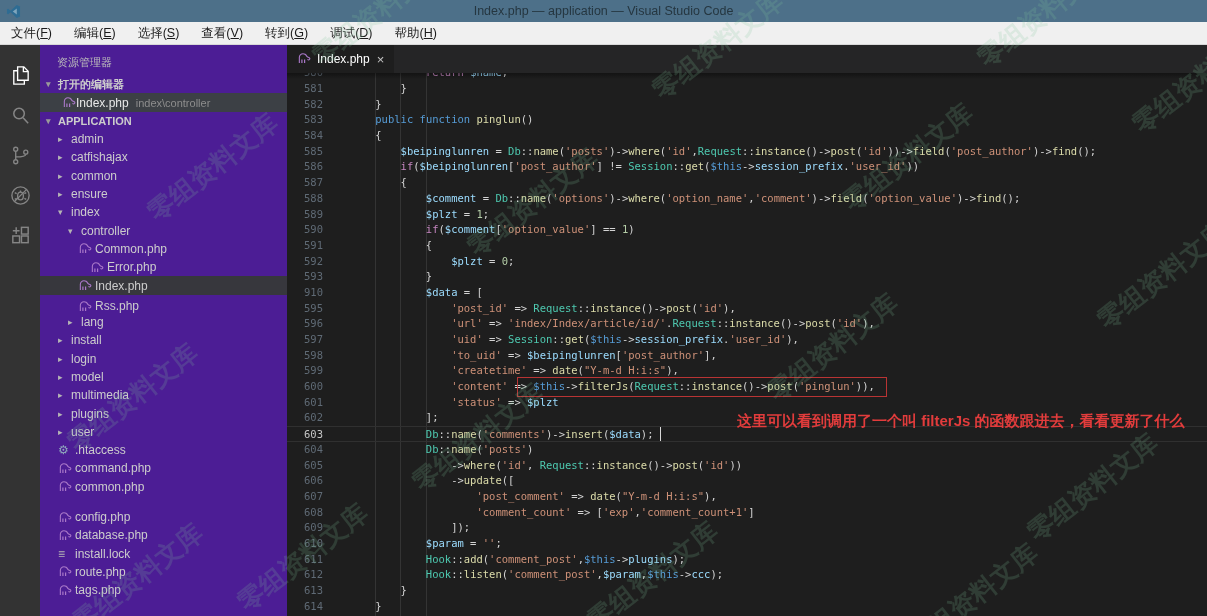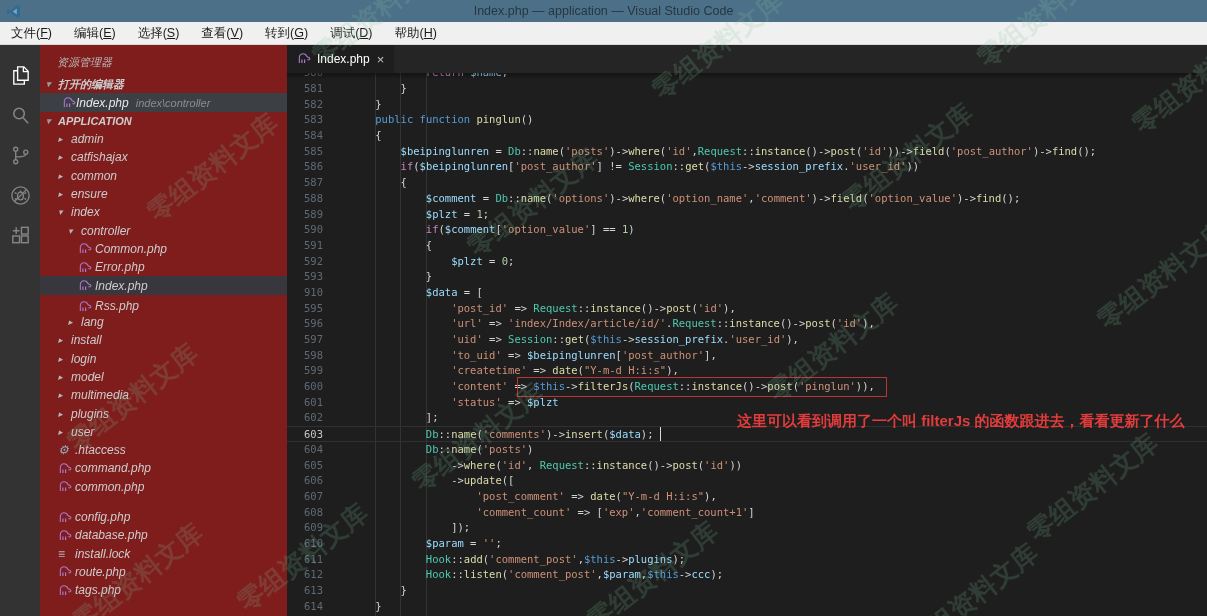--- a/index.html
+++ b/index.html
@@ -15,21 +15,21 @@
   .menubar { height:23px; background:#f0f0f0; border-bottom:1px solid #d8d8d8; display:flex; align-items:center; }
   .menu-item { padding:0 11px; font-size:12.5px; color:#1b1b1b; cursor:default; }
 
   
   .main { display:flex; height:571px; }
 
   .activitybar { width:40px; background:#333333; flex:none; display:flex; flex-direction:column; align-items:center; padding-top:10px; }
   .ab-item { width:40px; height:40px; display:flex; align-items:center; justify-content:center; opacity:.55; }
   .ab-item.active { opacity:1; }
 
-  .sidebar { width:247px; background:#7f1d1d; flex:none; color:#c5c5c5; overflow:hidden;font-style:italic; }
+  .sidebar { width:247px; background:#4c1d95; flex:none; color:#c5c5c5; overflow:hidden; }
   .sb-title { height:30px; padding:10px 0 0 17px; font-size:11px; color:#bbbbbb; }
   .sb-section { height:18px; display:flex; align-items:center; font-size:11px; font-weight:bold; color:#cccccc; padding-left:6px; }
   .sb-section .tw { width:12px; font-size:9px; color:#9a9a9a; }
   .oe-item { height:19px; display:flex; align-items:center; background:#3c4045; padding-left:22px; font-size:12px; color:#e8e8e8; white-space:nowrap; }
   .oe-item .detail { color:#8d8d8d; font-size:11px; margin-left:7px; }
   .tree-row { height:18.3px; display:flex; align-items:center; font-size:12px; color:#cccccc; white-space:nowrap; }
   .tree-row.selected { background:#37373d; }
   .tree-row .tw { width:13px; font-size:9px; color:#b5b5b5; flex:none; }
   .tree-row .ficon { width:17px; flex:none; font-size:11px; }
   .ficon.gear { color:#8fa8bd; font-size:12px; }
@@ -183,21 +183,21 @@
         <div class="tree-row" style="padding-left: 28px;">
           <span class="tw">▾</span>
           <span>controller</span>
         </div>
         <div class="tree-row" style="padding-left: 38px;">
           <span class="ficon php"><svg class="php-svg" width="14" height="12" viewBox="0 0 14 12">
               <path fill="#a978c8" d="M1.8 11V5.2C1.8 3 3.6 1.2 6 1.2c1.9 0 3.2.9 4 2.3.4.8 1.2 1.1 2 1.4.9.3 1.4.9 1.4 1.7 0 1-.8 1.8-1.8 1.8-.6 0-1.1-.3-1.5-.7l.8-.7c.2.2.4.4.7.4.4 0 .7-.4.7-.8 0-.4-.3-.6-.7-.7-1.1-.3-2.1-.8-2.7-1.9C8.3 2.9 7.3 2.2 6 2.2 4.2 2.2 2.9 3.6 2.9 5.2V11H1.8zm2.5 0V7.6h1.2V11H4.3zm2.7 0V7.6h1.2V11H7z"></path>
             </svg></span>
           <span>Common.php</span>
         </div>
-        <div class="tree-row" style="padding-left: 38px;">
+        <div class="tree-row" style="padding-left: 38px; margin-left: 12px;">
           <span class="ficon php"><svg class="php-svg" width="14" height="12" viewBox="0 0 14 12">
               <path fill="#a978c8" d="M1.8 11V5.2C1.8 3 3.6 1.2 6 1.2c1.9 0 3.2.9 4 2.3.4.8 1.2 1.1 2 1.4.9.3 1.4.9 1.4 1.7 0 1-.8 1.8-1.8 1.8-.6 0-1.1-.3-1.5-.7l.8-.7c.2.2.4.4.7.4.4 0 .7-.4.7-.8 0-.4-.3-.6-.7-.7-1.1-.3-2.1-.8-2.7-1.9C8.3 2.9 7.3 2.2 6 2.2 4.2 2.2 2.9 3.6 2.9 5.2V11H1.8zm2.5 0V7.6h1.2V11H4.3zm2.7 0V7.6h1.2V11H7z"></path>
             </svg></span>
           <span>Error.php</span>
         </div>
         <div class="tree-row selected" style="padding-left: 38px;">
           <span class="ficon php"><svg class="php-svg" width="14" height="12" viewBox="0 0 14 12">
               <path fill="#a978c8" d="M1.8 11V5.2C1.8 3 3.6 1.2 6 1.2c1.9 0 3.2.9 4 2.3.4.8 1.2 1.1 2 1.4.9.3 1.4.9 1.4 1.7 0 1-.8 1.8-1.8 1.8-.6 0-1.1-.3-1.5-.7l.8-.7c.2.2.4.4.7.4.4 0 .7-.4.7-.8 0-.4-.3-.6-.7-.7-1.1-.3-2.1-.8-2.7-1.9C8.3 2.9 7.3 2.2 6 2.2 4.2 2.2 2.9 3.6 2.9 5.2V11H1.8zm2.5 0V7.6h1.2V11H4.3zm2.7 0V7.6h1.2V11H7z"></path>
             </svg></span>
           <span>Index.php</span>

